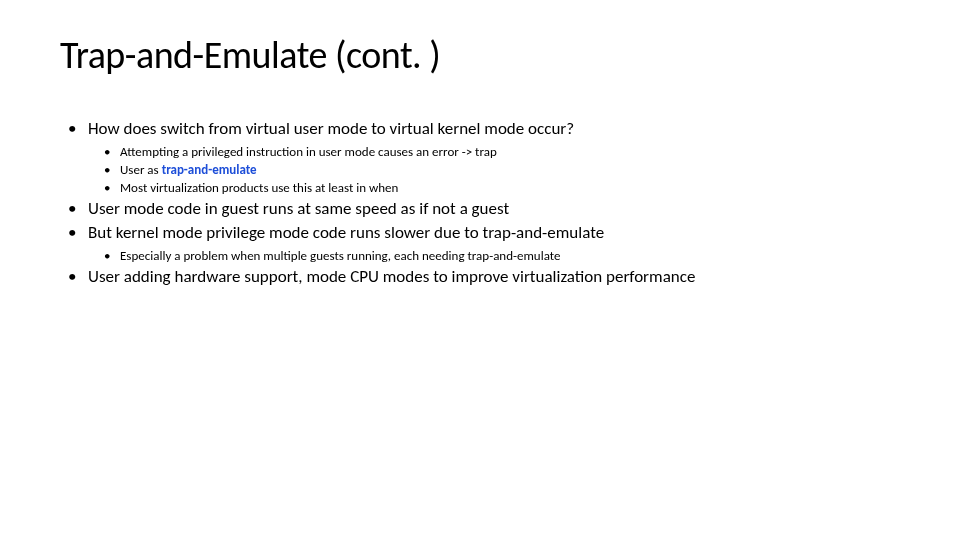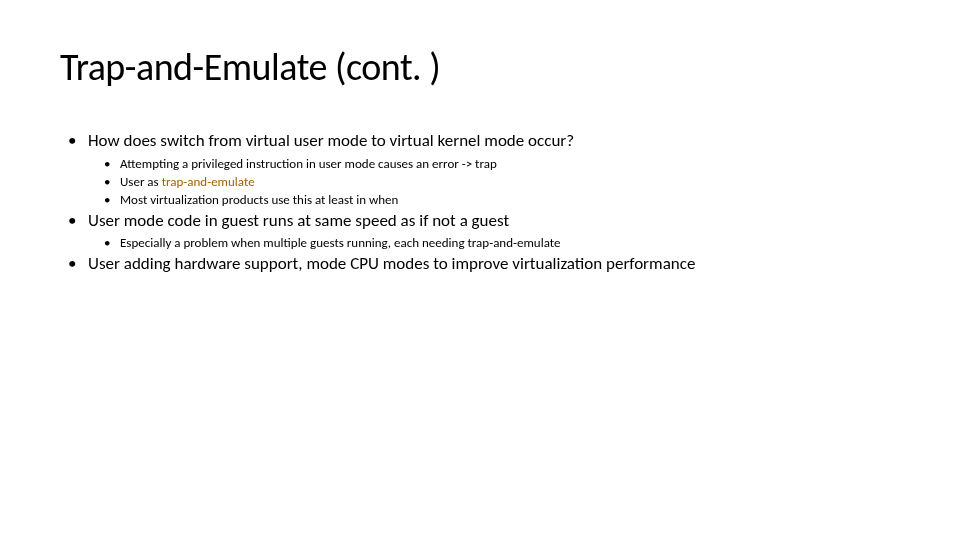--- a/index.html
+++ b/index.html
@@ -1,31 +1,32 @@
 <!DOCTYPE html>
 <html><head>
 <meta charset="utf-8">
 <style>
 html,body{margin:0;padding:0;width:960px;height:540px;background:#fff;font-family:"Segoe UI","Calibri","Arial",sans-serif;color:#000}
-.slide{box-sizing:border-box;padding:44px 60px 40px 60px}
+.slide{box-sizing:border-box;padding:32px 60px 40px 60px}
 .title{font-size:38px;font-weight:400;letter-spacing:-0.5px;margin-bottom:40px}
 ul{margin:0;padding:0;list-style:none}
 .l1{font-size:17px;line-height:1.35;padding-left:28px;position:relative;margin-bottom:2px}
 .l1::before{content:"•";position:absolute;left:8px;top:0}
 .l2{font-size:13px;line-height:1.4;padding-left:60px;position:relative;margin-bottom:0}
 .l2::before{content:"•";position:absolute;left:44px;top:0}
-.bold-blue{font-weight:400;color:#a16207}
+.bold-blue{font-weight:700;color:#1d4ed8}
 </style>
 </head>
 <body>
 
 <div class="slide">
   <div class="title">Trap-and-Emulate (cont. )</div>
   <ul>
     <li class="l1">How does switch from virtual user mode to virtual kernel mode occur?</li>
     <li class="l2">Attempting a privileged instruction in user mode causes an error -&gt; trap</li>
     <li class="l2"><span>User as </span><span class="bold-blue">trap-and-emulate</span></li>
     <li class="l2">Most virtualization products use this at least in when</li>
     <li class="l1">User mode code in guest runs at same speed as if not a guest</li>
+    <li class="l1">But kernel mode privilege mode code runs slower due to trap-and-emulate</li>
     <li class="l2">Especially a problem when multiple guests running, each needing trap-and-emulate</li>
     <li class="l1">User adding hardware support, mode CPU modes to improve virtualization performance</li>
   </ul>
 </div>
 
 </body></html>

